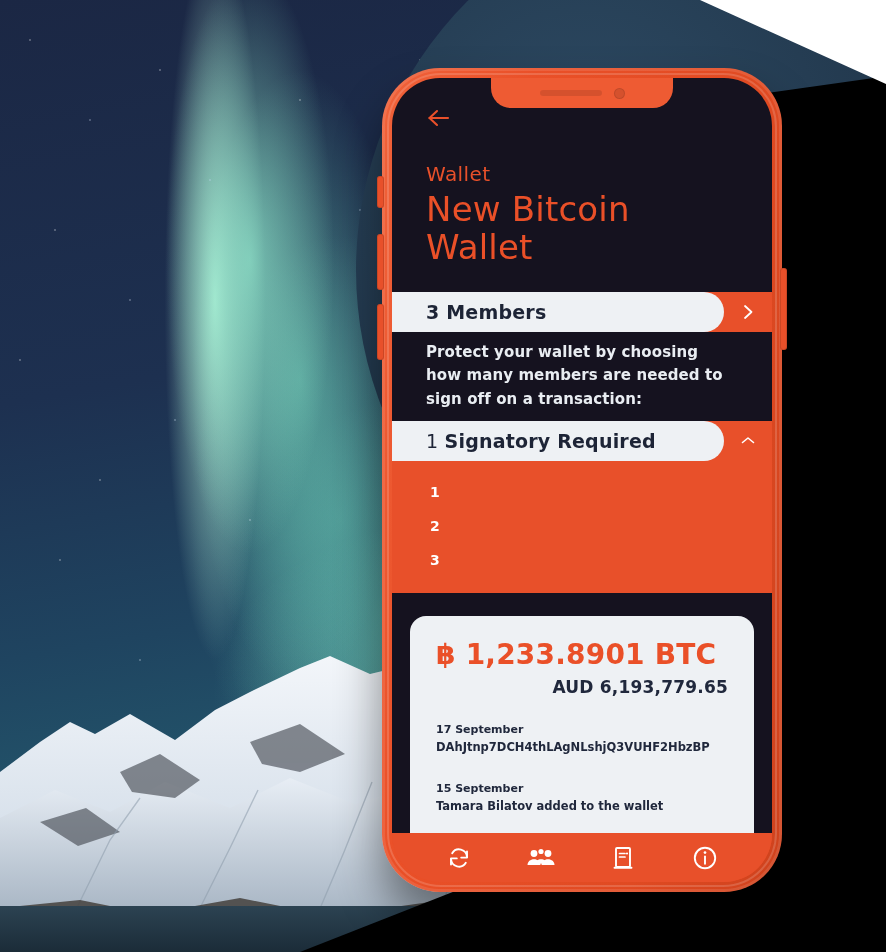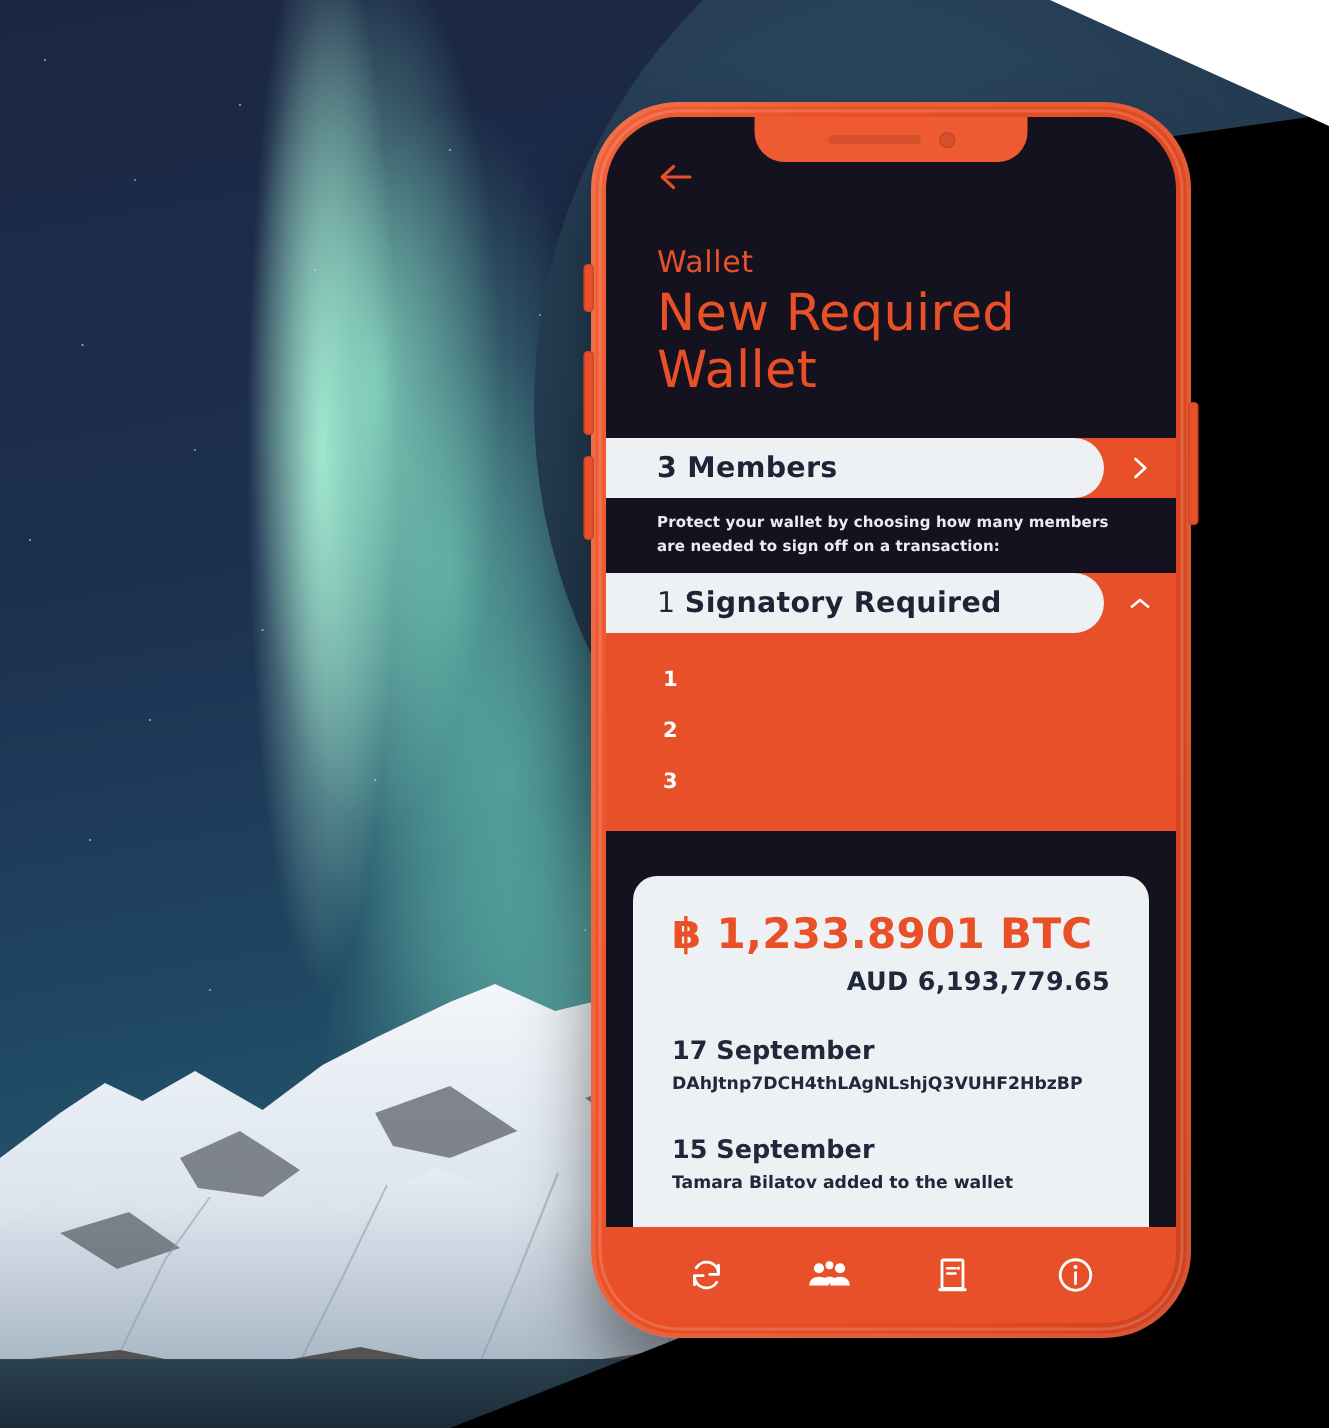--- a/index.html
+++ b/index.html
@@ -68,21 +68,21 @@
     position:absolute; left:300px; top:860px; width:586px; height:92px; background:#000;
     clip-path:polygon(40% 0%, 100% 0%, 100% 100%, 0% 100%);
   }
   .whitecorner{
     position:absolute; right:0; top:0; width:300px; height:120px; background:#fff;
     clip-path:polygon(0% 0%, 100% 0%, 100% 70%, 38% 0%);
   }
 
   
   .phone{
-    position:absolute; left:394px; top:68px; width:400px; height:824px;
+    position:absolute; left:382px; top:68px; width:400px; height:824px;
     border-radius:58px;
     background:linear-gradient(100deg,#f0623a 0%,#ea5028 28%,#e04a22 72%,#cf421d 100%);
     box-shadow:0 28px 46px rgba(0,0,0,.45), inset 0 0 0 3px rgba(255,255,255,.10);
     padding:10px;
   }
   .phone:after{
     content:""; position:absolute; inset:5px; border-radius:54px;
     border:2px solid rgba(255,255,255,.16); pointer-events:none;
   }
   .btn-side{ position:absolute; background:#e8502a; border-radius:3px;
@@ -119,39 +119,39 @@
     height:40px; display:flex; align-items:center; padding-left:34px;
     color:#1d2436; font-size:19px; font-weight:700; letter-spacing:.2px;
   }
   .pill.plain{ font-weight:400; }
   .pill .strong{ font-weight:700; }
   .chev{
     position:absolute; right:0; top:0; height:40px; width:48px;
     display:flex; align-items:center; justify-content:center; color:#fff; font-size:15px;
   }
   .helper{
-    background:#15121f; color:#e9edf2; font-size:10px; line-height:1.55;
+    background:#15121f; color:#e9edf2; font-size:15px; line-height:1.55;
     padding:9px 34px 10px 34px; font-weight:700; letter-spacing:.1px;
   }
   .options{ background:#e8502a; padding:14px 0 16px 0; }
   .opt{ color:#ffffff; font-size:14px; font-weight:700; padding:9px 0 9px 38px; letter-spacing:.3px; }
 
   .gap-dark{ background:#15121f; height:30px; }
 
   
   .cardwrap{ flex:1; background:#15121f; padding:0 0 0 0; display:flex; }
   .card{
     margin:0 18px 0 18px; background:#eef1f4; border-radius:16px 16px 0 0;
     padding:22px 26px 18px 26px; width:100%;
   }
   .bal-label{ color:#20283c; font-size:12.5px; font-weight:700; margin-bottom:10px; }
   .bal-btc{ color:#ea5028; font-size:28px; font-weight:700; letter-spacing:.2px; margin-bottom:6px; }
   .bal-fiat{ color:#20283c; font-size:17px; font-weight:700; letter-spacing:.2px;text-align:right; }
   .tx-group{ margin-top:26px; }
-  .tx-date{ color:#20283c; font-size:17px; font-weight:700; margin-bottom:3px; }
+  .tx-date{ color:#20283c; font-size:11px; font-weight:700; margin-bottom:3px; }
   .tx-line{ color:#20283c; font-size:11.5px; font-weight:700; line-height:1.5; word-break:break-all; }
 
   
   .nav{
     background:#e8502a; height:64px; display:flex; align-items:center;
     justify-content:space-around; padding:0 26px;
   }
   .navbtn{ width:34px; height:34px; display:flex; align-items:center; justify-content:center; color:#fff; }
 </style>
 </head>
@@ -215,21 +215,21 @@
 
       <div class="header">
         <div class="backrow">
           <svg class="back-icon" width="26" height="20" viewBox="0 0 26 20" fill="none">
             <path d="M11 3 L3.5 10 L11 17" stroke="#e8502a" stroke-width="2.1" stroke-linecap="round" stroke-linejoin="round"></path>
             <path d="M3.5 10 H22" stroke="#e8502a" stroke-width="2.1" stroke-linecap="round"></path>
           </svg>
         </div>
         <div class="eyebrow">Wallet</div>
         <div class="title">
-          <div>New Required</div>
+          <div>New Bitcoin</div>
           <div>Wallet</div>
         </div>
       </div>
 
       <div class="rowwrap">
         <div class="pill">3 Members</div>
         <span class="chev">
           <svg width="11" height="16" viewBox="0 0 11 16" fill="none">
             <path d="M2 2 L8.5 8 L2 14" stroke="#fff" stroke-width="1.8" stroke-linecap="round" stroke-linejoin="round"></path>
           </svg>

